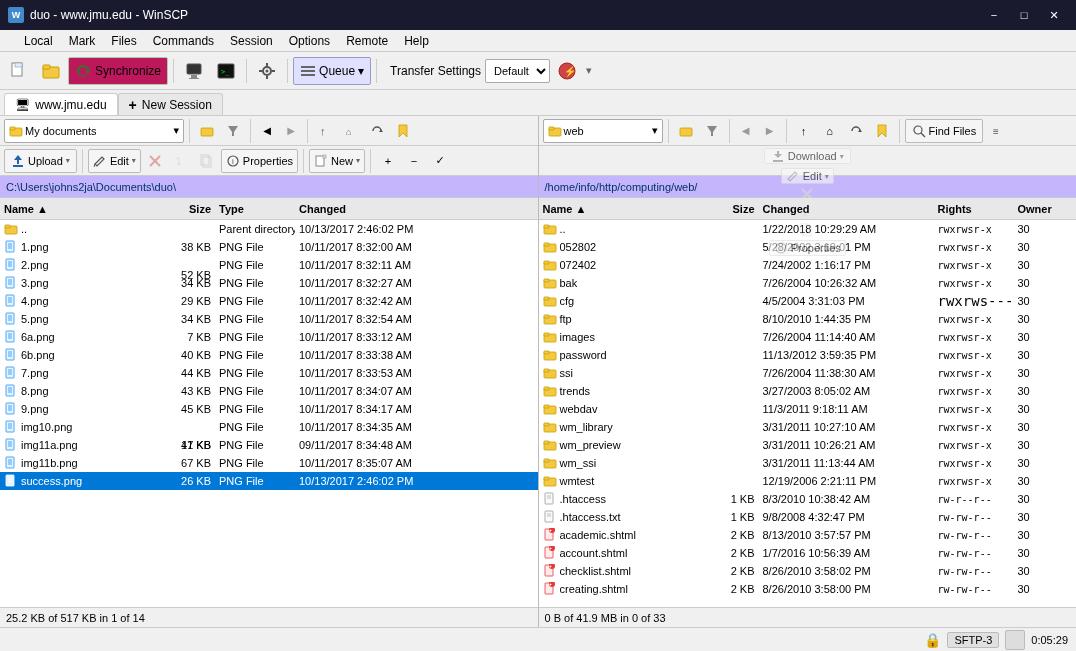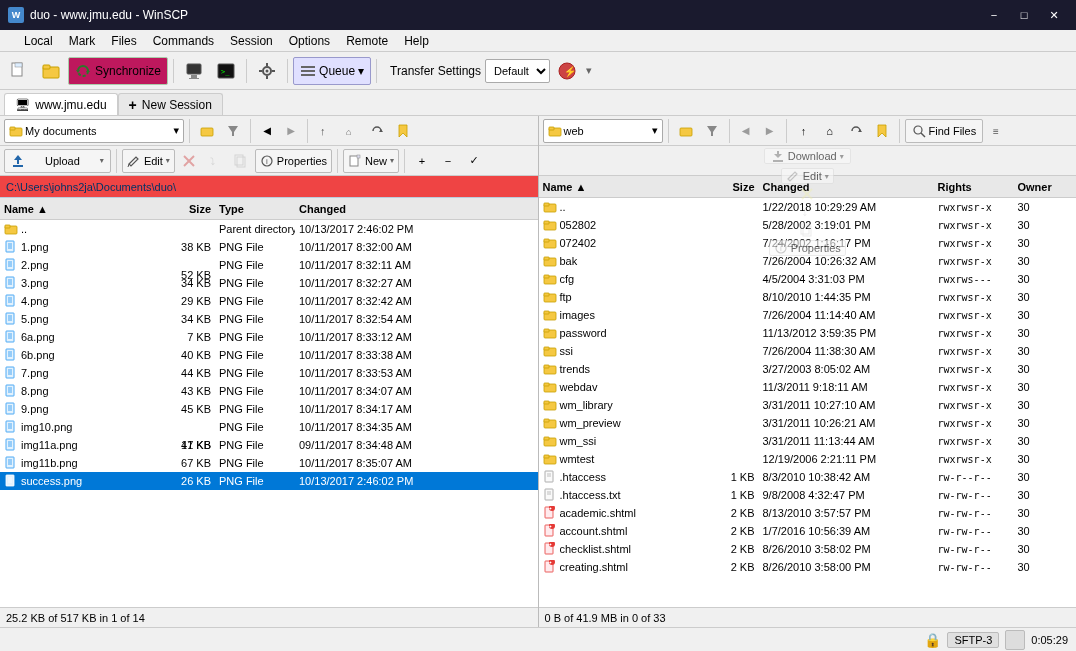--- a/index.html
+++ b/index.html
@@ -35,21 +35,21 @@
     .panel { display: flex; flex-direction: column; flex: 1; border-right: 1px solid #ccc; }
     .panel:last-child { border-right: none; }
     
     
     .panel-toolbar { background: #f0f0f0; height: 30px; display: flex; align-items: center; padding: 2px 4px; gap: 2px; border-bottom: 1px solid #ccc; }
     .ptb-btn { height: 24px; min-width: 24px; display: flex; align-items: center; justify-content: center; cursor: pointer; border: 1px solid transparent; border-radius: 2px; padding: 0 4px; gap: 2px; font-size: 11px; background: transparent; }
     .ptb-btn.disabled { opacity: 0.4; cursor: default; }
     .dir-combo { height: 24px; display: flex; align-items: center; border: 1px solid #aaa; border-radius: 2px; background: #fff; padding: 0 4px; gap: 2px; flex: 1; max-width: 180px; cursor: pointer; font-size: 11px; }
     
     
-    .path-bar { background: #ef4444; height: 22px; display: flex; align-items: center; padding: 0 6px; font-size: 11px; border-bottom: 1px solid #bbccdd; color: #003366; }
+    .path-bar { background: #c4b5fd; height: 22px; display: flex; align-items: center; padding: 0 6px; font-size: 11px; border-bottom: 1px solid #bbccdd; color: #003366; }
     
     
     .file-header { background: #e8e8e8; height: 22px; display: flex; align-items: center; border-bottom: 1px solid #ccc; font-size: 11px; font-weight: bold; }
     .fh-col { padding: 0 4px; overflow: hidden; white-space: nowrap; }
     
     
     .file-list { flex: 1; overflow-y: auto; background: #fff; }
     .file-row { height: 18px; display: flex; align-items: center; font-size: 11px; cursor: pointer; }
     .file-row.selected { background: #0078d7; color: #fff; }
     .fc { padding: 0 4px; overflow: hidden; white-space: nowrap; display: flex; align-items: center; gap: 3px; }
@@ -242,21 +242,21 @@
           </svg>
       </div>
       <div class="ptb-btn">
         <svg width="14" height="14" viewBox="0 0 14 14">
             <polygon points="3,1 11,1 11,13 7,9 3,13" fill="#f5c842" stroke="#c8a000" stroke-width="0.8"></polygon>
           </svg>
       </div>
     </div>
 
     <div class="panel-toolbar" style="border-top:none;">
-      <div class="ptb-btn" style="gap:20px;padding:0 6px;border:1px solid #bbb;background:#f5f5f5;">
+      <div class="ptb-btn" style="gap:3px;padding:0 6px;border:1px solid #bbb;background:#f5f5f5;">
         <svg width="14" height="14" viewBox="0 0 14 14">
             <polygon points="7,1 11,6 3,6" fill="#2266aa"></polygon>
             <rect x="6" y="5" width="2" height="5" fill="#2266aa"></rect>
             <rect x="2" y="11" width="10" height="2" fill="#2266aa"></rect>
           </svg>
         <span>Upload</span>
         <span class="dropdown-arrow">▾</span>
       </div>
       <div class="tb-separator"></div>
       <div class="ptb-btn" style="gap:3px;padding:0 4px;border:1px solid #bbb;background:#f5f5f5;">
@@ -638,20 +638,23 @@
           </svg>
         <span>New</span>
         <span class="dropdown-arrow">▾</span>
       </div>
       <div class="tb-separator"></div>
       <div class="ptb-btn">+</div>
       <div class="ptb-btn">−</div>
       <div class="ptb-btn">✓</div>
     </div>
 
+    <div class="path-bar">
+      <span>/home/info/http/computing/web/</span>
+    </div>
 
     <div class="file-header">
       <div class="fh-col rcol-name">Name ▲</div>
       <div class="fh-col rcol-size">Size</div>
       <div class="fh-col rcol-changed">Changed</div>
       <div class="fh-col rcol-rights">Rights</div>
       <div class="fh-col rcol-owner">Owner</div>
     </div>
 
     <div class="file-list" id="right-file-list">
@@ -710,21 +713,21 @@
         <div class="file-row">
     <div class="fc rcol-name">
             <svg width="14" height="14" viewBox="0 0 14 14">
               <rect x="1" y="4" width="12" height="8" rx="1" fill="#f5c842" stroke="#c8a000" stroke-width="0.8"></rect>
               <rect x="1" y="3" width="5" height="3" rx="0.5" fill="#f5c842" stroke="#c8a000" stroke-width="0.8"></rect>
             </svg>
             <span>cfg</span>
           </div>
     <div class="fc rcol-size" style="justify-content:flex-end;"></div>
     <div class="fc rcol-changed">4/5/2004 3:31:03 PM</div>
-    <div class="fc rcol-rights" style="font-family:monospace;font-size:10px;">rwxrws---</div>
+    <div class="fc rcol-rights" style="font-family:monospace;font-size:14px;">rwxrws---</div>
     <div class="fc rcol-owner">30</div>
   </div>
         <div class="file-row">
     <div class="fc rcol-name">
             <svg width="14" height="14" viewBox="0 0 14 14">
               <rect x="1" y="4" width="12" height="8" rx="1" fill="#f5c842" stroke="#c8a000" stroke-width="0.8"></rect>
               <rect x="1" y="3" width="5" height="3" rx="0.5" fill="#f5c842" stroke="#c8a000" stroke-width="0.8"></rect>
             </svg>
             <span>ftp</span>
           </div>

